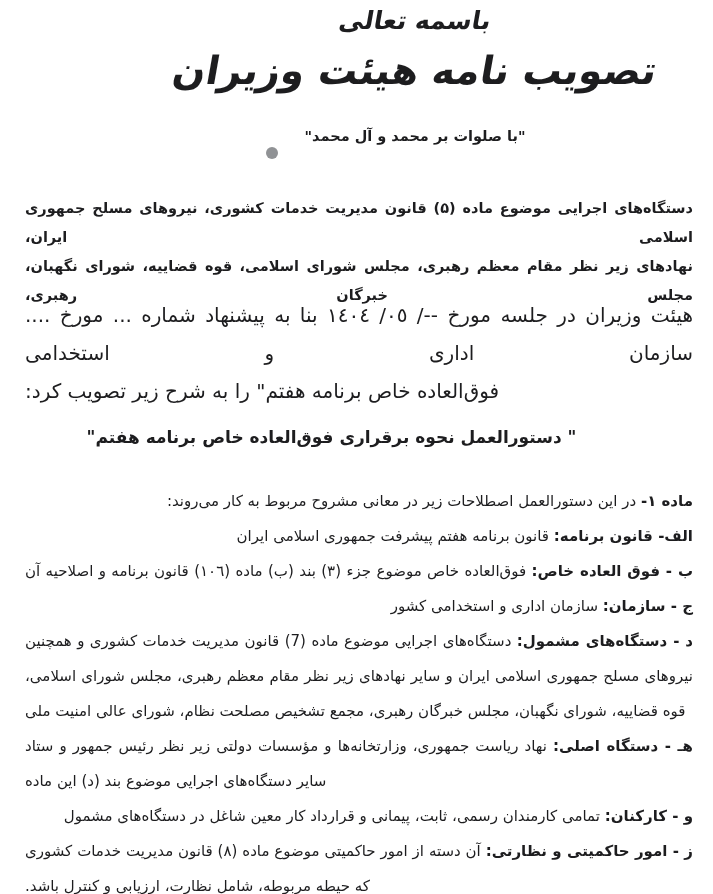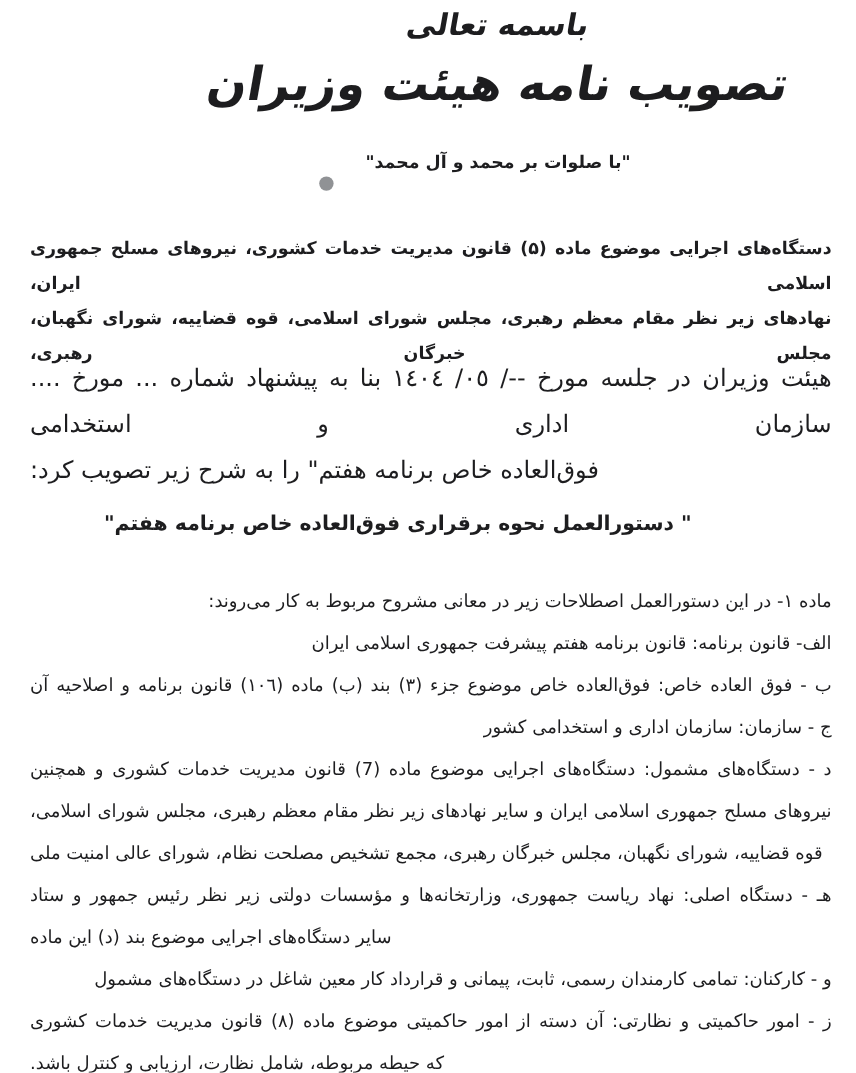--- a/index.html
+++ b/index.html
@@ -19,21 +19,21 @@
   
   .pre{position:absolute;top:296px;left:25px;right:20px;font-size:20px;line-height:38px;}
   
   .dtitle{position:absolute;top:427px;left:55px;right:105px;text-align:center;font-size:17px;font-weight:700;}
   
   .art{position:absolute;top:484px;left:25px;right:20px;font-size:15px;line-height:35px;}
   .just{text-align:justify;text-align-last:justify;}
   .lft{text-align:left;}
   .rgt{text-align:right;}
   .ctr{text-align:center;padding-right:124px;}
-  .lb{font-weight:400;}
+  .lb{font-weight:700;}
 </style>
 </head>
 <body>
 
 <div class="page">
 
   <div class="hdr">
     <div class="bismillah">باسمه تعالی</div>
     <div class="decree">تصویب نامه هیئت وزیران</div>
     <div class="salawat">"با صلوات بر محمد و آل محمد"</div>

